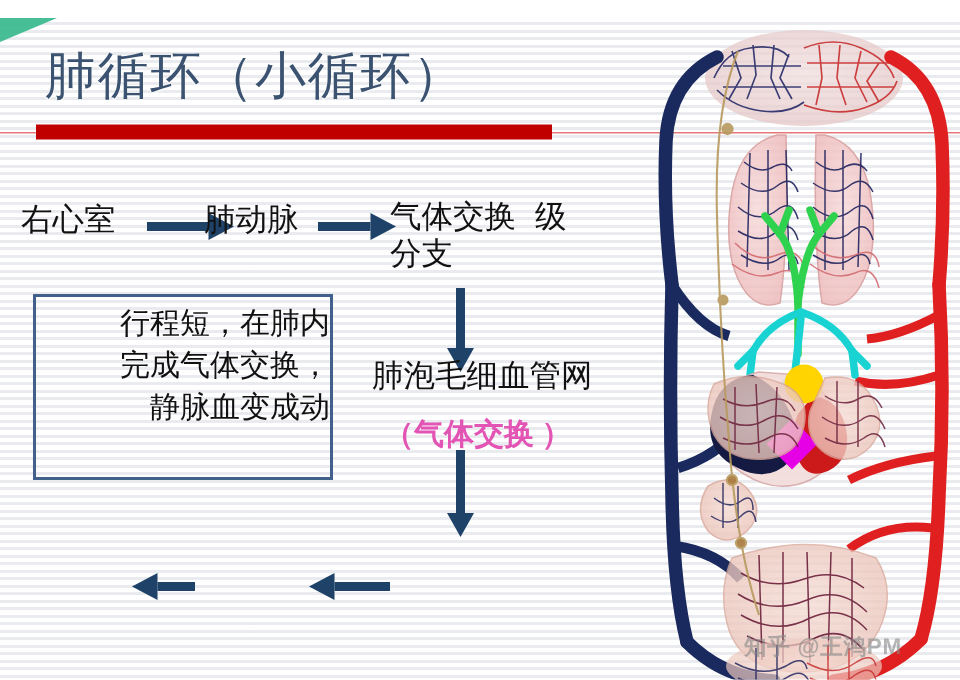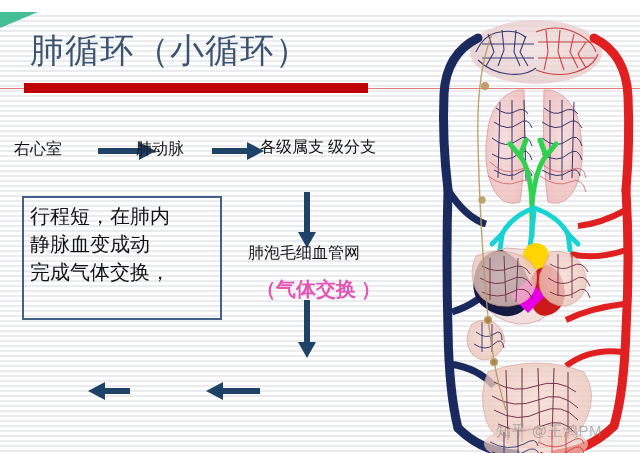--- a/index.html
+++ b/index.html
@@ -42,22 +42,22 @@
     position:absolute;left:0;top:76px;width:640px;height:1px;
     background:#e06060;opacity:.85;
   }
   #title-rule-thick{
     position:absolute;left:24px;top:71px;width:344px;height:10px;
     background:#c00000;
   }
   
   .node{
     position:absolute;color:#111;
-    font-family:Liberation Serif, serif;
-    font-size:16px;line-height:25px;white-space:nowrap;
+    font-family:Liberation Mono, monospace;
+    font-size:21px;line-height:25px;white-space:nowrap;
   }
   .node.two-line{white-space:normal;width:120px;}
   
   .arrow-h{position:absolute;height:18px;}
   .arrow-h .shaft{
     position:absolute;top:6px;height:6px;background:#1f4269;
   }
   .arrow-h .head{
     position:absolute;top:0;width:0;height:0;
     border-top:9px solid transparent;
@@ -77,38 +77,38 @@
     border-top:16px solid #1f4269;
   }
   
   #note-box{
     position:absolute;left:22px;top:184px;width:200px;height:124px;
     border:2px solid #41618c;background:transparent;
     box-sizing:border-box;
   }
   #note-text{
     position:absolute;left:30px;top:190px;width:190px;
-    font-size:20px;line-height:28px;color:#111;text-align:left;
+    font-size:20px;line-height:28px;color:#111;text-align:right;
     font-family:"Liberation Serif","DejaVu Serif",serif;
   }
   #gas-exchange{
     position:absolute;left:256px;top:264px;
     font-size:20px;color:#e255b4;white-space:nowrap;
     font-family:"Liberation Serif","DejaVu Serif",serif;
     font-weight:bold;
   }
   
   #anatomy{position:absolute;left:432px;top:0;width:208px;height:453px;}
   #anatomy svg{display:block;}
   
   #watermark{
     position:absolute;left:496px;top:410px;
     font-size:15px;color:#8a8a8a;opacity:.62;
     font-family:"Liberation Sans","DejaVu Sans",sans-serif;
-    white-space:nowrap;letter-spacing:.5px;
+    white-space:nowrap;letter-spacing:.5px;font-weight:bold;
   }
 </style>
 </head>
 <body>
 
 <div id="slide">
 
   <div id="corner-deco"></div>
 
   <div id="title">肺循环（小循环）</div>
@@ -122,33 +122,33 @@
     <div class="head" style="left:41px;"></div>
   </div>
 
   <div class="node" style="left:136px;top:124px;">肺动脉</div>
 
   <div class="arrow-h right" style="left:212px;top:130px;width:52px;">
     <div class="shaft" style="left:0;width:35px;"></div>
     <div class="head" style="left:35px;"></div>
   </div>
 
-  <div class="node two-line" style="left:260px;top:122px;">各级属支
+  <div class="node two-line" style="left:260px;top:122px;">气体交换
 级分支</div>
 
   <div class="arrow-v" style="left:298px;top:180px;height:56px;">
     <div class="shaft" style="height:40px;"></div>
     <div class="head" style="top:40px;"></div>
   </div>
 
   <div id="note-box"></div>
   <div id="note-text">
     <div>行程短，在肺内</div>
+    <div>完成气体交换，</div>
     <div>静脉血变成动</div>
-    <div>完成气体交换，</div>
   </div>
 
   <div class="node" style="left:248px;top:228px;">肺泡毛细血管网</div>
   <div id="gas-exchange">（气体交换 ）</div>
 
   <div class="arrow-v" style="left:298px;top:288px;height:58px;">
     <div class="shaft" style="height:42px;"></div>
     <div class="head" style="top:42px;"></div>
   </div>
 

